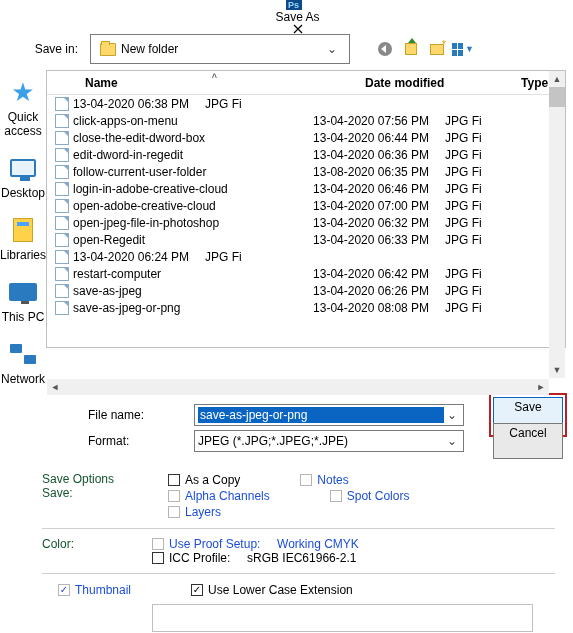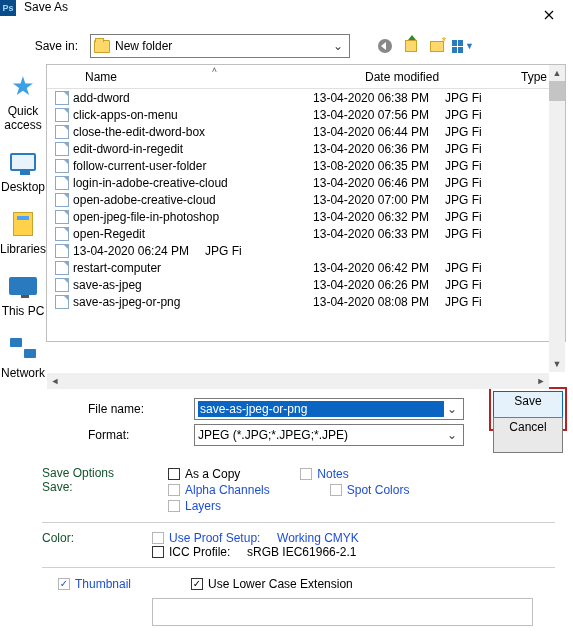--- a/index.html
+++ b/index.html
@@ -1,25 +1,25 @@
 <!DOCTYPE html>
 <html><head>
 <meta charset="utf-8">
 <style>
   * { box-sizing: border-box; font-family: "Segoe UI", Tahoma, sans-serif; font-size: 12px; }
   body { margin: 0; width: 573px; height: 633px; background: #fff; color: #000; }
-  .titlebar { display: flex; height: 30px; padding: 0 2px 0 0; }
+  .titlebar { display: flex; align-items: center; height: 30px; padding: 0 2px 0 24px; flex-direction: column; }
   .titlebar .appicon { width: 16px; height: 16px; background: #0a4c8a; display:flex; align-items:center; justify-content:center; margin-right:8px; }
   .titlebar .appicon span { color:#9cd6ff; font-size:9px; font-weight:bold; }
   .titlebar .title { flex:1; }
   .titlebar .close { width: 44px; height: 30px; display:flex; align-items:center; justify-content:center; cursor:pointer; }
 
   .savein-row { display:flex; align-items:center; padding: 4px 10px 4px 22px; gap:6px; }
   .savein-label { width:62px; text-align:right; padding-right:6px; }
-  .savein-combo { display:flex; align-items:center; border:1px solid #7a7a7a; height:24px; width:260px; padding:0 3px; background:#fff; }
+  .savein-combo { display:flex; align-items:center; border:1px solid #7a7a7a; height:30px; width:260px; padding:0 9px; background:#fff; }
   .folder-icon { width:16px; height:13px; background:#ffd86b; border:1px solid #c9a227; border-radius:1px 1px 0 0; margin-right:5px; position:relative; }
   .folder-icon:before { content:""; position:absolute; top:-3px; left:0; width:7px; height:3px; background:#ffd86b; border:1px solid #c9a227; border-bottom:none; border-radius:1px 1px 0 0; }
   .savein-combo .text { flex:1; }
   .savein-combo .caret { width:16px; text-align:center; color:#444; }
   .navicons { display:flex; gap:4px; margin-left:18px; }
   .navbtn { width:22px; height:22px; display:flex; align-items:center; justify-content:center; cursor:pointer; }
   .arrow-back { width:14px; height:14px; border-radius:50%; background:#888; position:relative; }
   .arrow-back:after { content:""; position:absolute; left:3px; top:3px; width:0;height:0; border-top:4px solid transparent; border-bottom:4px solid transparent; border-right:5px solid #fff; }
   .up-icon { width:12px; height:12px; background:#ffd86b; border:1px solid #c9a227; position:relative; }
   .up-icon:after { content:""; position:absolute; left:2px; top:-6px; width:0;height:0; border-left:4px solid transparent; border-right:4px solid transparent; border-bottom:5px solid #2e8b2e; }
@@ -42,21 +42,21 @@
   .libs:before { content:""; position:absolute; left:3px; top:3px; right:3px; height:4px; background:#4aa3ff; }
   .pc { width:28px; height:18px; border:2px solid #2a7ac0; border-radius:2px; background:#2a7ac0; position:relative; }
   .pc:after { content:""; position:absolute; left:10px; bottom:-5px; width:8px; height:3px; background:#555; }
   .net { width:26px; height:20px; position:relative; }
   .net:before { content:""; position:absolute; left:0; top:0; width:12px; height:9px; background:#2a7ac0; border-radius:1px; }
   .net:after { content:""; position:absolute; right:0; bottom:0; width:12px; height:9px; background:#2a7ac0; border-radius:1px; }
 
   .files-pane { flex:1; margin:2px 10px 0 0; position:relative; }
   .files-inner { border:1px solid #bfbfbf; height:278px; display:flex; flex-direction:column; }
   .headers { display:flex; border-bottom:1px solid #e0e0e0; background:#fff; height:24px; align-items:center; padding-left:8px; }
-  .col { padding:4px 6px; font-weight:normal; color:#000;margin-left:24px; }
+  .col { padding:4px 6px; font-weight:bold; color:#000;margin-left:24px; }
   .col.name { width:256px; position:relative; }
   .sort-ind { position:absolute; right:118px; top:-1px; font-size:9px; color:#666; }
   .col.date { width:132px; }
   .col.type { width:50px; }
   .scrollbar-v { position:absolute; right:1px; top:1px; bottom:18px; width:16px; background:#f0f0f0; display:flex; flex-direction:column; }
   .sb-btn { height:16px; background:#f0f0f0; display:flex; align-items:center; justify-content:center; color:#555; font-size:9px; }
   .sb-thumb { flex:0 0 20px; background:#c4c4c4; margin-top:0; }
   .sb-track { flex:1; }
   .scrollbar-h { position:absolute; left:1px; right:17px; bottom:1px; height:16px; background:#f0f0f0; display:flex; }
   .sb-btn-h { width:16px; display:flex; align-items:center; justify-content:center; color:#555; font-size:9px; }
@@ -174,21 +174,20 @@
   <div class="files-pane">
     <div class="files-inner">
       <div class="headers">
         <div class="col name"><span>Name</span><span class="sort-ind">˄</span></div>
         <div class="col date">Date modified</div>
         <div class="col type">Type</div>
       </div>
       <div class="rows" id="rows">
           <div class="row">
             <div class="fi"></div>
-            <div class="nm">add-dword</div>
             <div class="dt">13-04-2020 06:38 PM</div>
             <div class="tp">JPG Fi</div>
           </div>
           <div class="row">
             <div class="fi"></div>
             <div class="nm">click-apps-on-menu</div>
             <div class="dt">13-04-2020 07:56 PM</div>
             <div class="tp">JPG Fi</div>
           </div>
           <div class="row">

